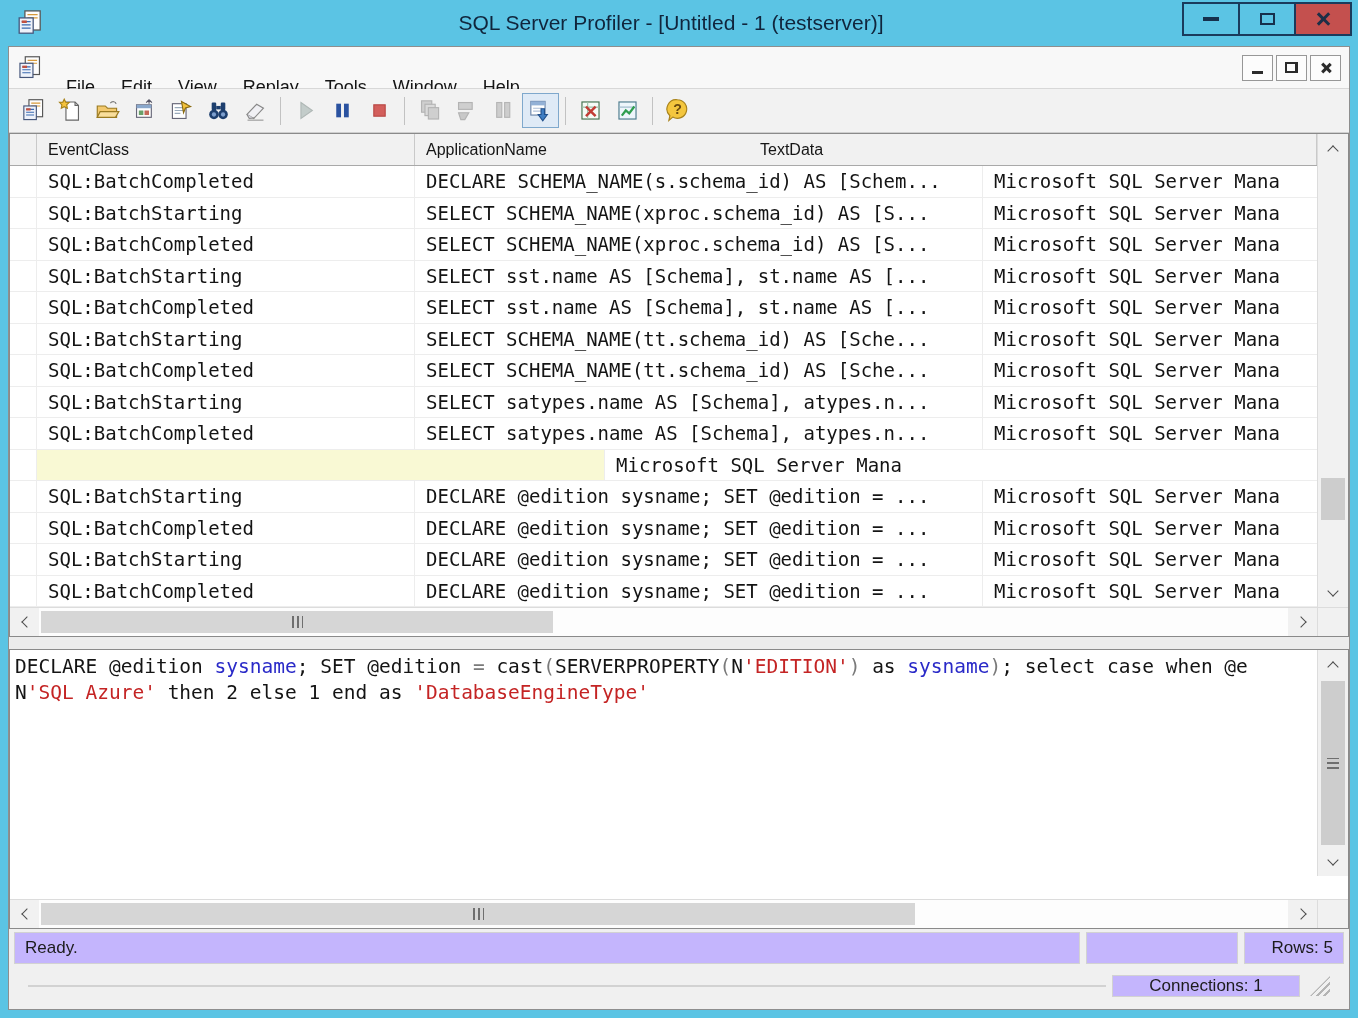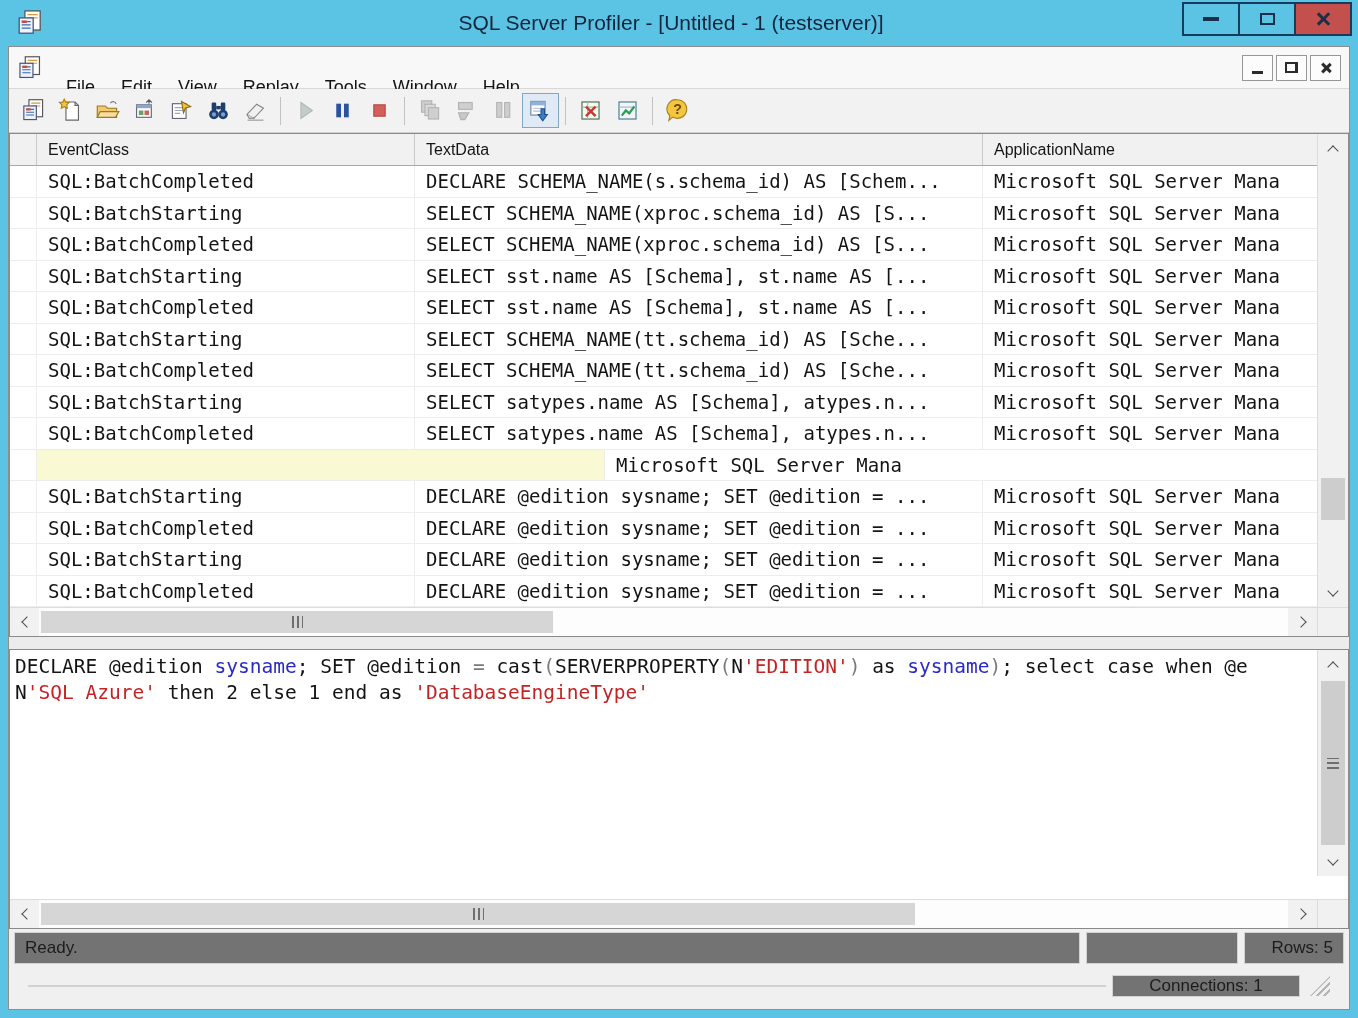--- a/index.html
+++ b/index.html
@@ -91,21 +91,21 @@
   
   .detailwrap{border:1px solid #8a8a8a;background:#fff;display:flex;flex-direction:column;flex:1;min-height:0;gap:23px;}
   .detail-top{flex:1;display:flex;min-height:0;}
   .sql{flex:1;min-width:0;padding:4px 5px;font-family:"DejaVu Sans Mono","Liberation Mono",monospace;
     font-size:19.5px;line-height:26px;color:#141414;white-space:pre;overflow:hidden;}
   .sql .k{color:var(--kw);} .sql .s{color:var(--str);} .sql .p{color:var(--punct);} .sql .n{color:#141414;}
 
   
   .status1{height:38px;background:#f0f0f0;display:flex;align-items:stretch;padding:3px 5px;gap:6px;flex:0 0 auto;}
   .status2{height:42px;background:#f0f0f0;display:flex;align-items:center;padding:2px 19px 6px;gap:6px;flex:0 0 auto;}
-  .spanel{border:1px solid #d2d2d2;background:#737373;display:flex;align-items:center;padding:0 10px;font-size:17px;color:#1c1c1c;}
+  .spanel{border:1px solid #d2d2d2;background:#c4b5fd;display:flex;align-items:center;padding:0 10px;font-size:17px;color:#1c1c1c;}
   .spanel.ready{flex:1;}
   .spanel.mid{width:152px;}
   .spanel.rowsp{width:100px;justify-content:flex-end;}
   .spanel.flexp{flex:1;}
   .spanel.connp{width:188px;justify-content:center;}
   .gripbox{width:24px;display:flex;align-items:flex-end;justify-content:flex-end;border:none;background:transparent;}
   .grip-corner{width:20px;height:20px;background:repeating-linear-gradient(135deg,transparent 0 3px,#b4b4b4 3px 5px);
     clip-path:polygon(100% 0,100% 100%,0 100%);}
 </style>
 </head>
@@ -327,22 +327,22 @@
           </span>
         </div>
       </div>
 
     <div class="gridwrap">
       <div class="grid-top">
         <div class="grid-main">
           <div class="grid-header">
             <div class="hcell sel"></div>
             <div class="hcell c1">EventClass</div>
+            <div class="hcell c3">ApplicationName</div>
             <div class="hcell c2">TextData</div>
-            <div class="hcell c3">ApplicationName</div>
           </div>
           <div class="grid-rows">
               <div class="trow">
                 <div class="tcell sel"></div>
                 <div class="tcell c1">SQL:BatchCompleted</div>
                 <div class="tcell c2">DECLARE SCHEMA_NAME(s.schema_id) AS [Schem...</div>
                 <div class="tcell c3">Microsoft SQL Server Mana</div>
               </div>
               <div class="trow">
                 <div class="tcell sel"></div>

